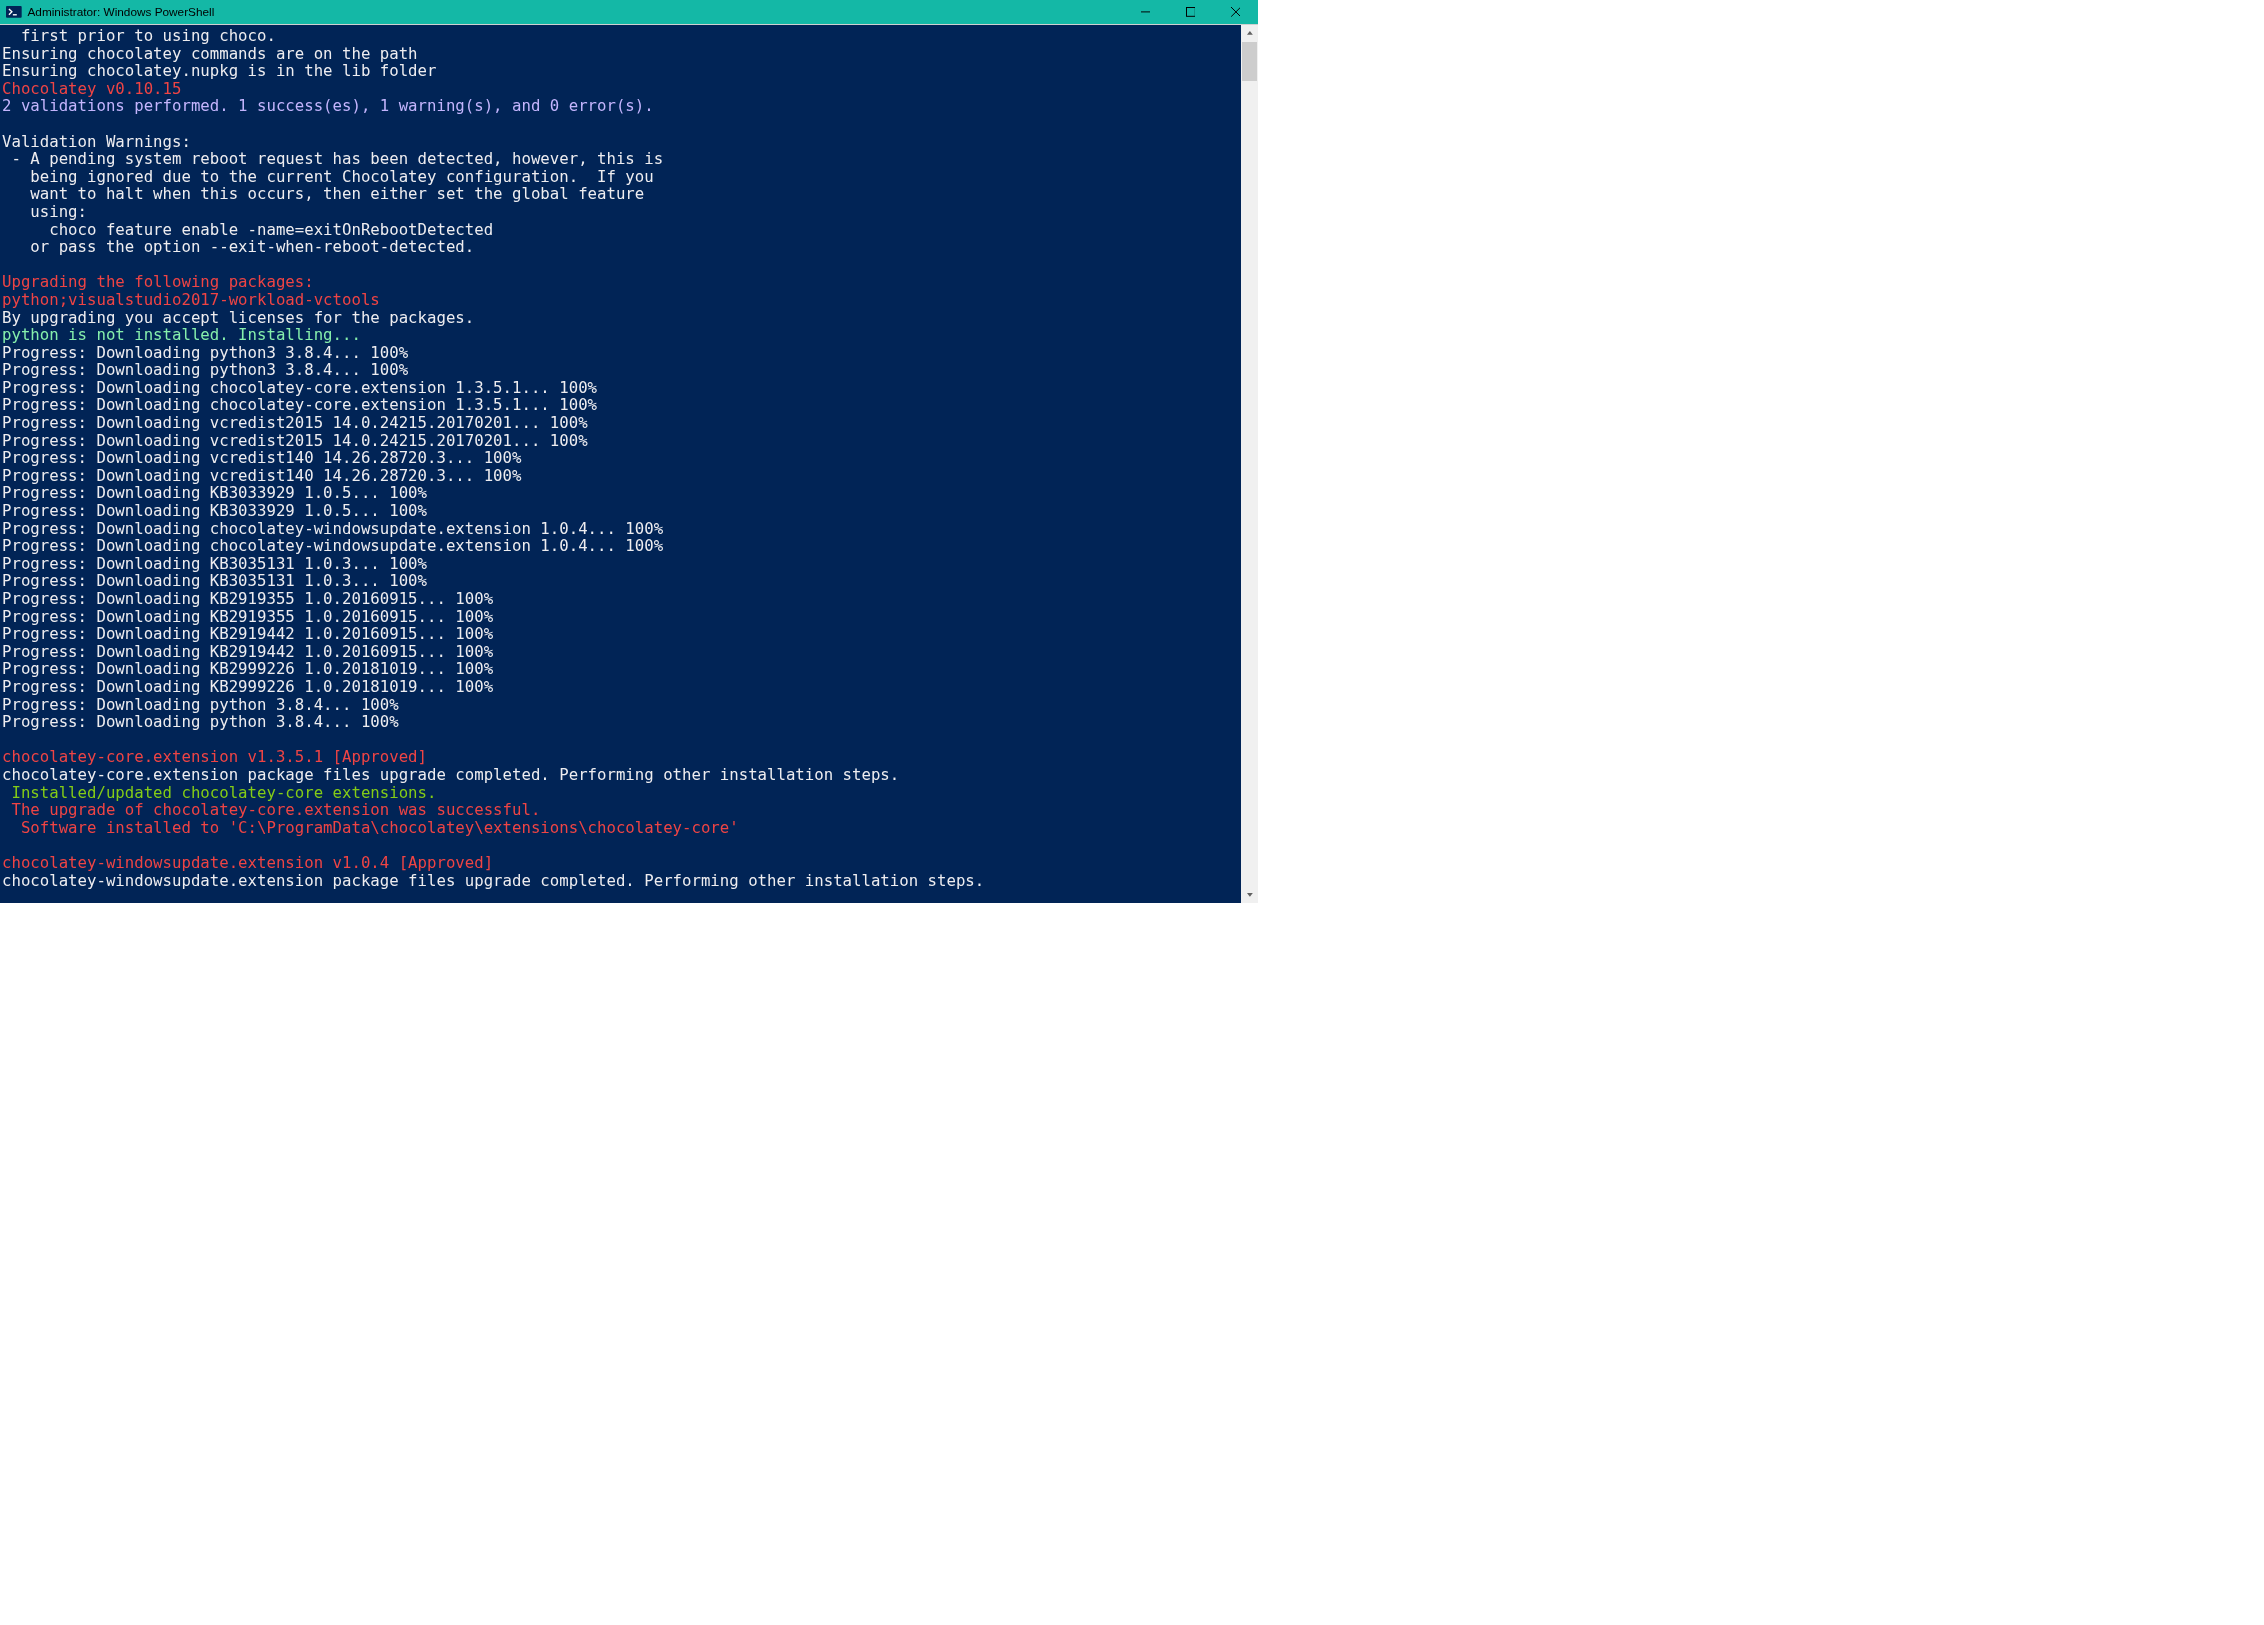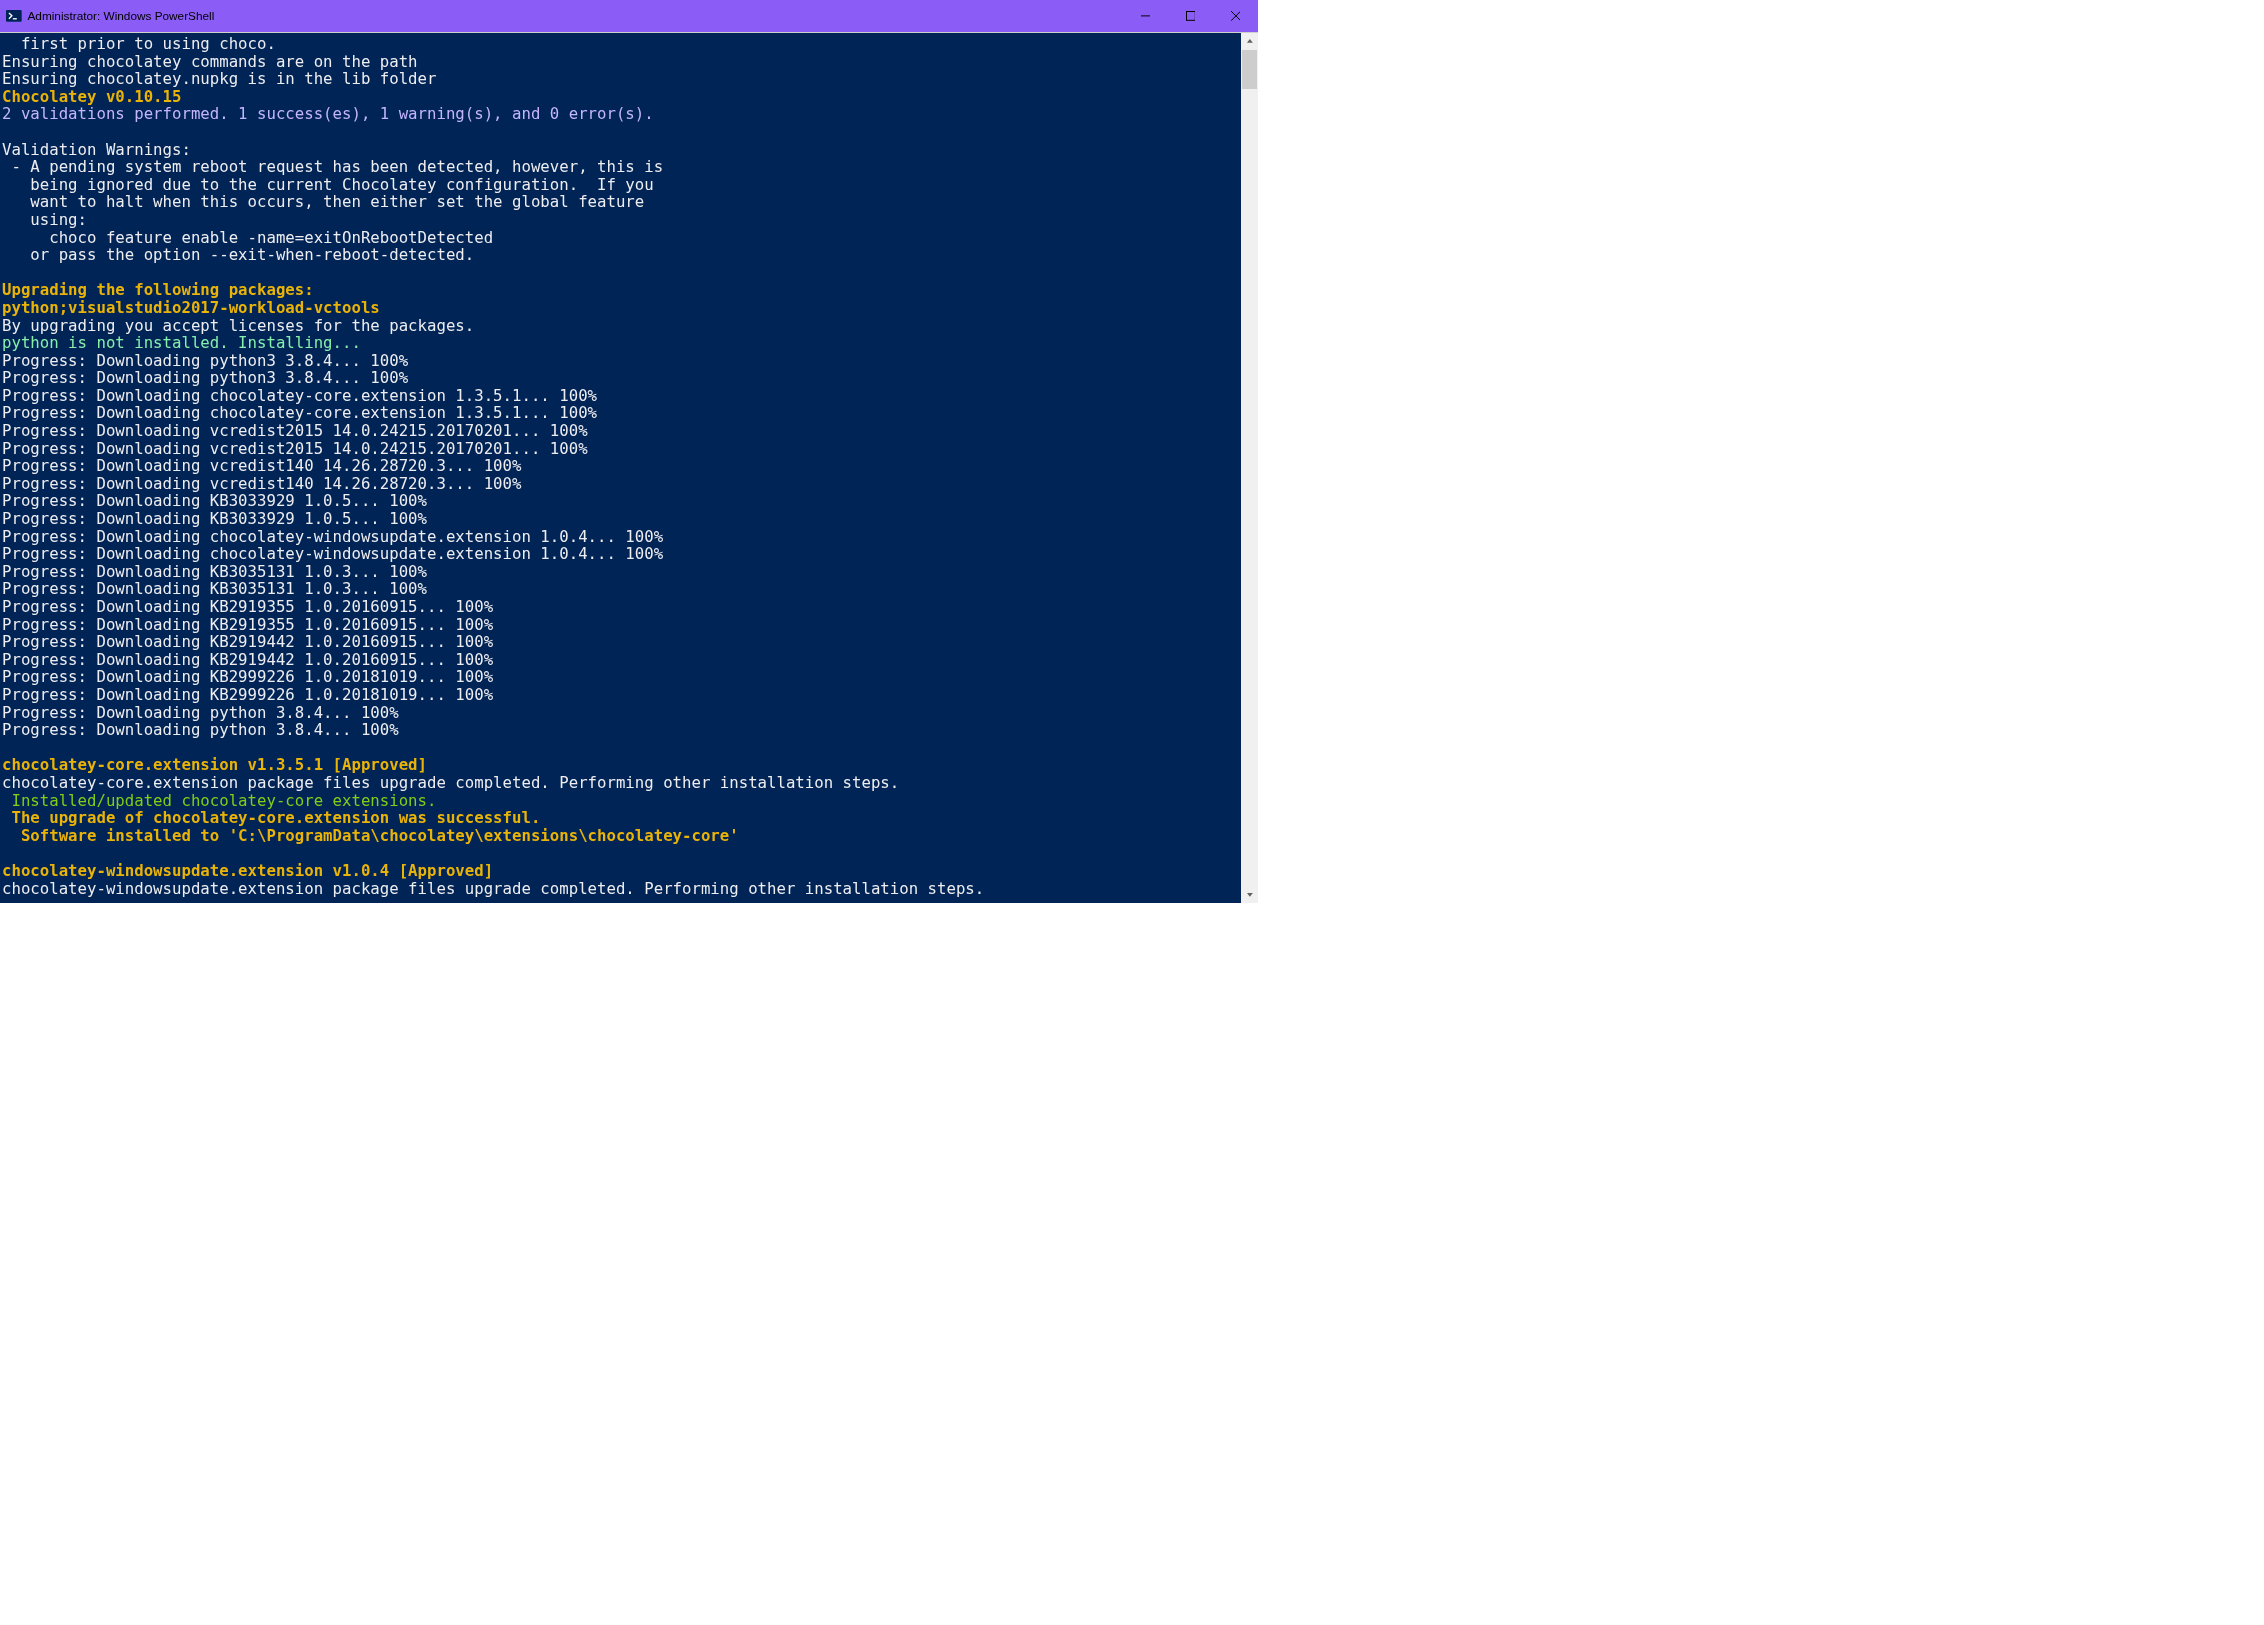--- a/index.html
+++ b/index.html
@@ -6,22 +6,22 @@
   body {
     font-family: "Segoe UI", Tahoma, sans-serif;
     background: #ffffff;
     width: 1258px;
     height: 903px;
     overflow: hidden;
     display: flex;
     flex-direction: column;
   }
   .titlebar {
-    height: 33px;
-    background: #8b5cf6;
+    height: 25px;
+    background: #14b8a6;
     display: flex;
     align-items: center;
     border-bottom: 1px solid #d0d0d0;
     user-select: none;
   }
   .titlebar-icon {
     width: 15.7px;
     height: 15.7px;
     margin-left: 5.9px;
     margin-right: 5.9px;
@@ -86,21 +86,21 @@
     height: 16.7px;
     display: flex;
     align-items: center;
     justify-content: center;
     background: #f0f0f0;
   }
   .scrollbar-arrow.up { top: 0; }
   .scrollbar-arrow.down { bottom: 0; }
   .c-white   { color: #eeedf0; }
   .c-silver  { color: #84cc16; }
-  .c-green   { color: #eab308; font-weight: bold; }
+  .c-green   { color: #ef4444; }
   .c-cyan    { color: #c4b5fd; }
   .c-magenta { color: #86efac; }
 </style>
 </head>
 <body>
 
 <div class="titlebar">
   <span class="titlebar-icon">
     <svg width="15.7" height="15.7" viewBox="0 0 16 16">
       <rect x="0" y="2" width="16" height="12" rx="1" fill="#012456"></rect>

